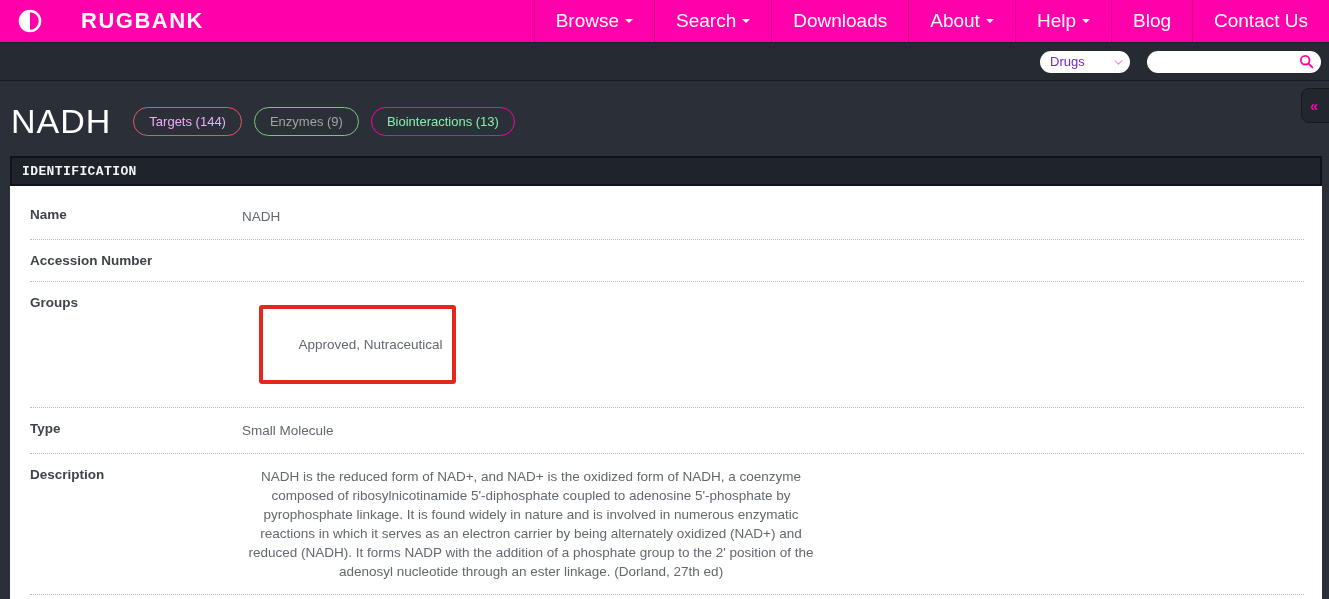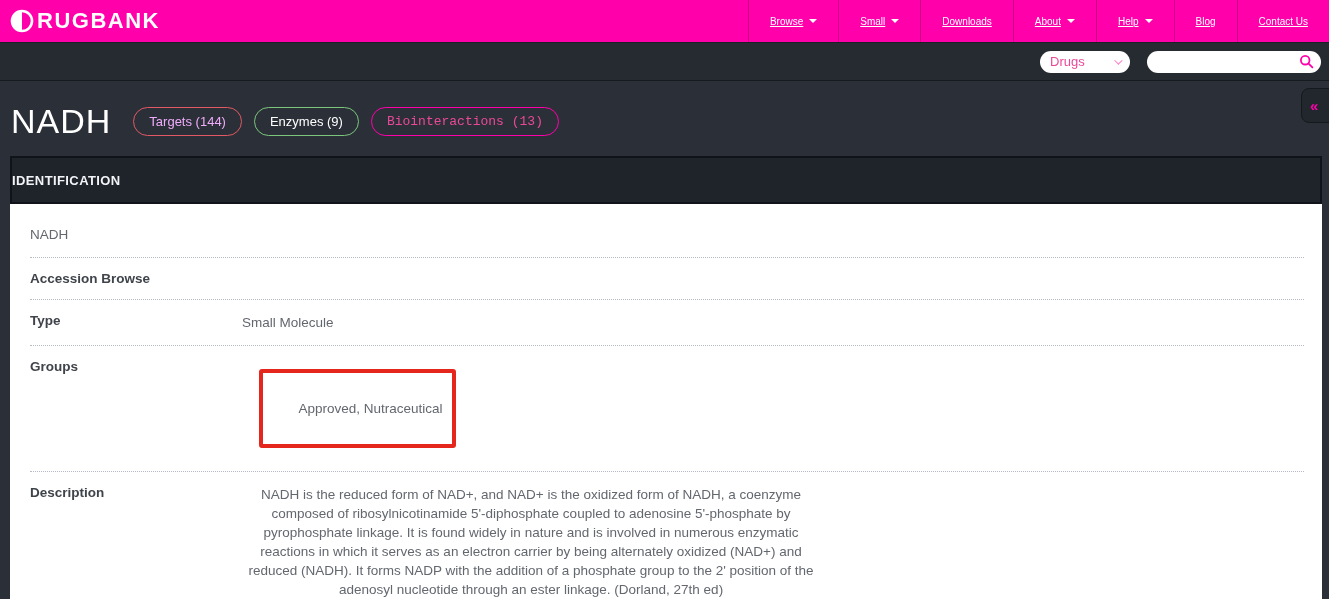--- a/index.html
+++ b/index.html
@@ -9,45 +9,45 @@
     background:#2b3038;
     display:flex; flex-direction:column;
   }
 
   
   .topnav {
     height:43px; background:#ff00ab; display:flex; align-items:stretch;
     justify-content:space-between; flex-shrink:0;
     border-bottom:1px solid #1c1f25;
   }
-  .logo { display:flex; align-items:center; padding-left:10px; cursor:pointer; }
+  .logo { display:flex; align-items:center; padding-left:18px; cursor:pointer;gap:36px; }
   .logo-text {
     color:#fff; font-size:22px; font-weight:700; letter-spacing:1.5px; margin-left:3px;
   }
   .menu { display:flex; align-items:stretch; }
   .menu-item {
-    display:flex; align-items:center; padding:0 21px; color:#fff; font-size:10px;
-    border-left:1px solid rgba(0,0,0,0.22); cursor:pointer; white-space:nowrap;text-decoration:underline;
+    display:flex; align-items:center; padding:0 21px; color:#fff; font-size:19px;
+    border-left:1px solid rgba(0,0,0,0.22); cursor:pointer; white-space:nowrap;
   }
   .caret {
     display:inline-block; width:0; height:0; margin-left:6px;
     border-left:4px solid transparent; border-right:4px solid transparent;
     border-top:4px solid #fff;
   }
 
   
   .subbar {
     height:38px; background:#262b32; flex-shrink:0;
     display:flex; align-items:center; justify-content:flex-end;
     gap:17px; padding-right:8px; border-bottom:1px solid #171a1f;
   }
   .select-pill {
     width:90px; height:22px; background:#fff; border-radius:11px;
     display:flex; align-items:center; justify-content:space-between;
-    padding:0 10px; font-size:13px; color:#ec4899; cursor:pointer;
+    padding:0 10px; font-size:13px; color:#6d28d9; cursor:pointer;
   }
   .chev {
     width:6px; height:6px; border-right:1.6px solid #ff7ac4; border-bottom:1.6px solid #ff7ac4;
     transform:rotate(45deg) translateY(-2px);
   }
   .search-pill {
     width:174px; height:22px; background:#fff; border-radius:11px;
     display:flex; align-items:center; padding:0 7px 0 12px;
   }
   .search-pill input {
@@ -61,34 +61,34 @@
     height:75px; flex-shrink:0; position:relative;
     display:flex; align-items:center; padding:6px 0 0 11px;
   }
   .page-title { color:#fff; font-size:34px; font-weight:400; letter-spacing:1px; }
   .badges { display:flex; gap:12px; margin-left:22px; }
   .badge {
     display:inline-block; font-size:13px; padding:6px 15px; border-radius:15px;
     border:1px solid; background:transparent; cursor:pointer; white-space:nowrap;
   }
   .b-red   { color:#f0abfc; border-color:#e25864; }
-  .b-green { color:#ffffff; border-color:#7cc57d; }
-  .b-pink  { color:#ec4899; border-color:#ff00ab;font-family:Liberation Mono, monospace; }
+  .b-green { color:#a3a3a3; border-color:#7cc57d; }
+  .b-pink  { color:#86efac; border-color:#ff00ab; }
   .collapse-btn {
     position:absolute; right:-16px; top:7px; width:44px; height:35px;
     background:#22262d; border:1px solid #15181d; border-radius:8px;
     color:#ff00ab; font-size:15px; font-weight:700; cursor:pointer;
     font-family:"Liberation Sans",sans-serif; text-align:left; padding-left:8px;
   }
 
   
   .section-header {
-    height:48px; margin:0 7px 0 10px; flex-shrink:0;
+    height:30px; margin:0 7px 0 10px; flex-shrink:0;
     background:#1f242a; border:2px solid #101319;
-    display:flex; align-items:center; 
+    display:flex; align-items:center; padding-left:10px;font-family:Liberation Mono, monospace;
   }
   .section-header span {
     color:#f2f4f7; font-size:13px; font-weight:700; letter-spacing:0.4px;
   }
   .panel {
     margin:0 7px 0 10px; background:#fff; flex:1;
     padding:8px 18px 0 20px; overflow:hidden;
   }
   .row {
     display:flex; padding:13px 0; border-bottom:1px dotted #b6bac6;
@@ -116,21 +116,21 @@
       <path d="M12 2 A10 10 0 0 0 12 22 Z" fill="#fff"></path>
     </svg>
     <span class="logo-text">RUGBANK</span>
   </div>
   <nav class="menu">
     <div class="menu-item">
       <span>Browse</span>
       <i class="caret"></i>
     </div>
     <div class="menu-item">
-      <span>Small</span>
+      <span>Search</span>
       <i class="caret"></i>
     </div>
     <div class="menu-item">
       <span>Downloads</span>
     </div>
     <div class="menu-item">
       <span>About</span>
       <i class="caret"></i>
     </div>
     <div class="menu-item">
@@ -170,39 +170,40 @@
   <button class="collapse-btn">«</button>
 </section>
 
 <div class="section-header">
   <span>IDENTIFICATION</span>
 </div>
 
 <main class="panel">
 
   <div class="row">
+    <div class="row-label">Name</div>
     <div class="row-value">NADH</div>
   </div>
 
   <div class="row">
-    <div class="row-label">Accession Browse</div>
-  </div>
-
-  <div class="row">
-    <div class="row-label">Type</div>
-    <div class="row-value">Small Molecule</div>
+    <div class="row-label">Accession Number</div>
   </div>
 
   <div class="row">
     <div class="row-label">Groups</div>
     <div class="row-value">
       <span class="highlight-box">
         <span>Approved, Nutraceutical</span>
       </span>
     </div>
   </div>
 
   <div class="row">
+    <div class="row-label">Type</div>
+    <div class="row-value">Small Molecule</div>
+  </div>
+
+  <div class="row">
     <div class="row-label">Description</div>
     <div class="row-value desc-value">NADH is the reduced form of NAD+, and NAD+ is the oxidized form of NADH, a coenzyme composed of ribosylnicotinamide 5'-diphosphate coupled to adenosine 5'-phosphate by pyrophosphate linkage. It is found widely in nature and is involved in numerous enzymatic reactions in which it serves as an electron carrier by being alternately oxidized (NAD+) and reduced (NADH). It forms NADP with the addition of a phosphate group to the 2' position of the adenosyl nucleotide through an ester linkage. (Dorland, 27th ed)</div>
   </div>
 
 </main>
 
 </body></html>

